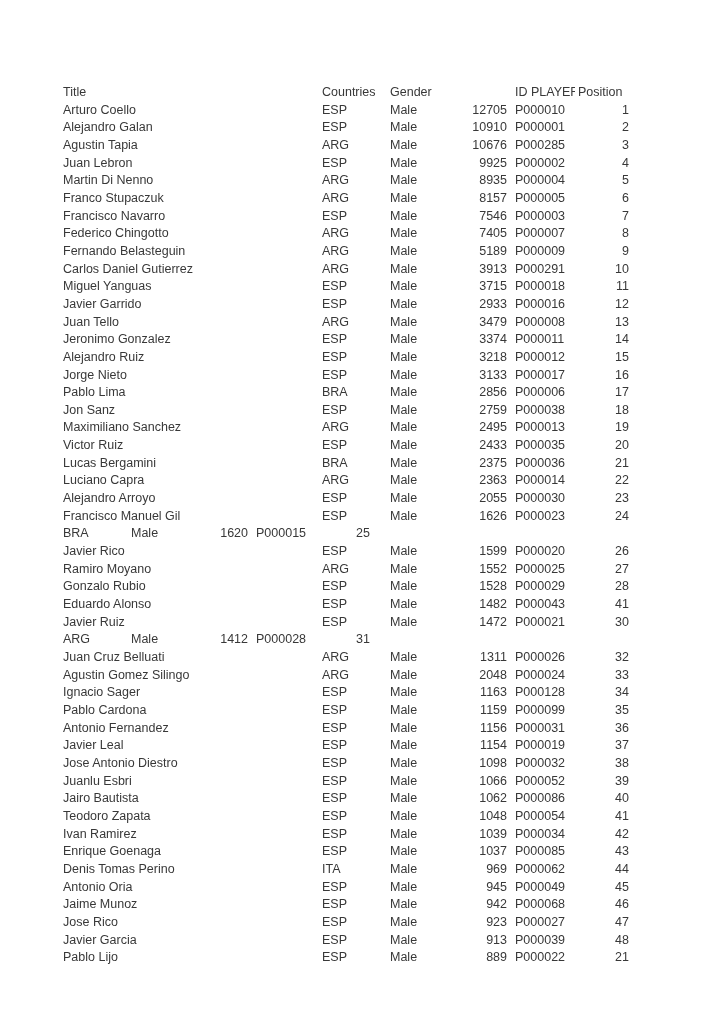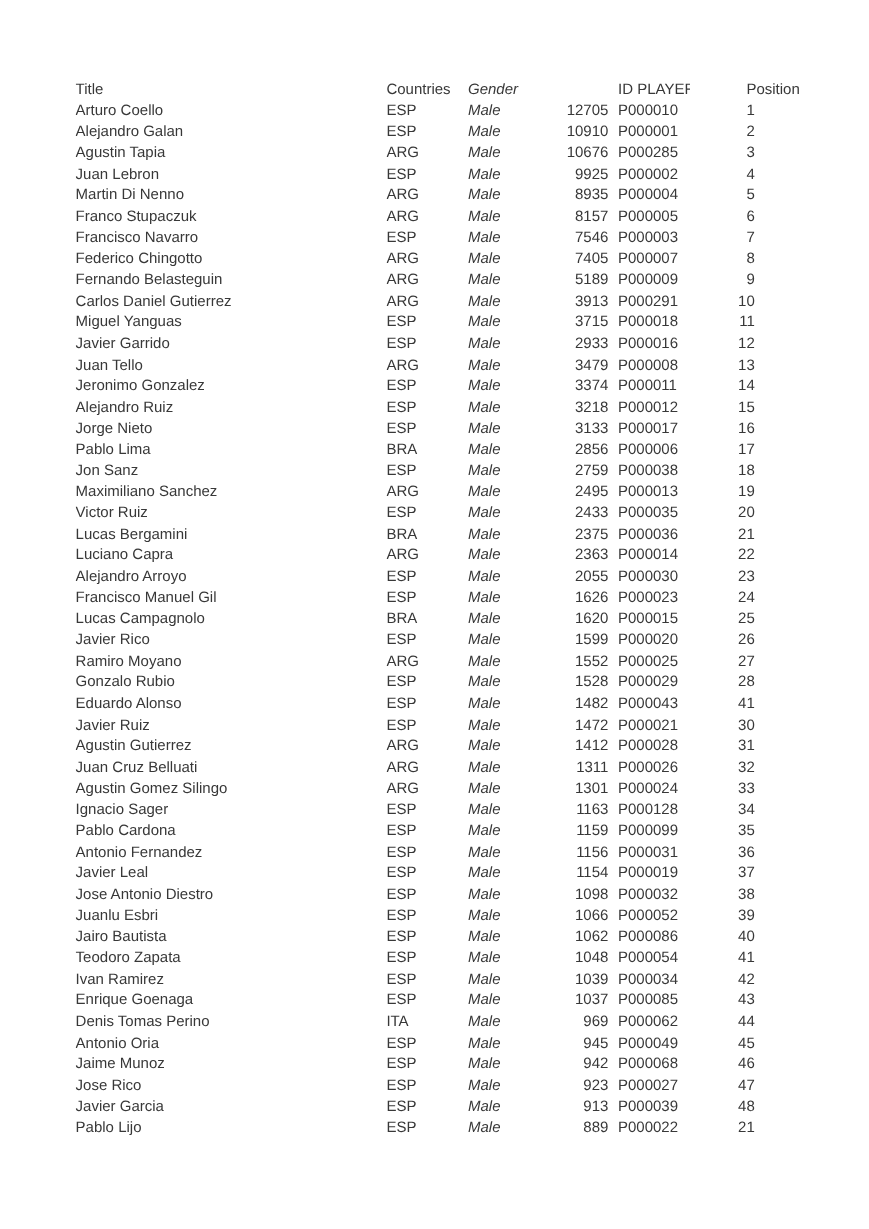--- a/index.html
+++ b/index.html
@@ -12,41 +12,41 @@
     width: 724px;
     height: 1024px;
     background: #ffffff;
     overflow: hidden;
     font-family: "Liberation Sans", sans-serif;
     color: #383838;
   }
   .sheet {
     position: absolute;
     left: 63px;
-    top: 66px;
+    top: 84px;
     font-size: 12.5px;
   }
   .row {
     display: flex;
     height: 17.66px;
     line-height: 17.66px;
     white-space: nowrap;
   }
   .cell {
     box-sizing: border-box;
     overflow: hidden;
   }
   .c-title   { width: 259px; text-align: left; }
   .c-country { width: 68px;  text-align: left; }
-  .c-gender  { width: 60px;  text-align: left; font-style: italic; }
+  .c-gender  { width: 60px;  text-align: left; }
   .c-points  { width: 59px;  text-align: right; padding-right: 2px; }
   .c-id      { width: 66px;  text-align: left;  padding-left: 6px; }
   .c-pos     { width: 58px;  text-align: right; padding-right: 4px; }
   .header .c-points { text-align: left; padding-left: 3px; padding-right: 0; margin-top: 38px; }
-  .header .c-pos    { text-align: left; padding-left: 3px; padding-right: 0; margin-left: 44px; }
+  .header .c-pos    { text-align: left; padding-left: 3px; padding-right: 0; }
 </style>
 </head>
 <body>
 
 <div class="page">
   <div class="sheet">
 
     <div class="row header">
       <div class="cell c-title">Title</div>
       <div class="cell c-country">Countries</div>
@@ -267,21 +267,20 @@
       <div class="row">
         <div class="cell c-title">Francisco Manuel Gil</div>
         <div class="cell c-country">ESP</div>
         <div class="cell c-gender">Male</div>
         <div class="cell c-points">1626</div>
         <div class="cell c-id">P000023</div>
         <div class="cell c-pos">24</div>
       </div>
 
       <div class="row">
-        <div class="cell c-title">Lucas Campagnolo</div>
         <div class="cell c-country">BRA</div>
         <div class="cell c-gender">Male</div>
         <div class="cell c-points">1620</div>
         <div class="cell c-id">P000015</div>
         <div class="cell c-pos">25</div>
       </div>
 
       <div class="row">
         <div class="cell c-title">Javier Rico</div>
         <div class="cell c-country">ESP</div>
@@ -321,42 +320,41 @@
       <div class="row">
         <div class="cell c-title">Javier Ruiz</div>
         <div class="cell c-country">ESP</div>
         <div class="cell c-gender">Male</div>
         <div class="cell c-points">1472</div>
         <div class="cell c-id">P000021</div>
         <div class="cell c-pos">30</div>
       </div>
 
       <div class="row">
-        <div class="cell c-title">Agustin Gutierrez</div>
         <div class="cell c-country">ARG</div>
         <div class="cell c-gender">Male</div>
         <div class="cell c-points">1412</div>
         <div class="cell c-id">P000028</div>
         <div class="cell c-pos">31</div>
       </div>
 
       <div class="row">
         <div class="cell c-title">Juan Cruz Belluati</div>
         <div class="cell c-country">ARG</div>
         <div class="cell c-gender">Male</div>
         <div class="cell c-points">1311</div>
         <div class="cell c-id">P000026</div>
         <div class="cell c-pos">32</div>
       </div>
 
       <div class="row">
         <div class="cell c-title">Agustin Gomez Silingo</div>
         <div class="cell c-country">ARG</div>
         <div class="cell c-gender">Male</div>
-        <div class="cell c-points">1301</div>
+        <div class="cell c-points">2048</div>
         <div class="cell c-id">P000024</div>
         <div class="cell c-pos">33</div>
       </div>
 
       <div class="row">
         <div class="cell c-title">Ignacio Sager</div>
         <div class="cell c-country">ESP</div>
         <div class="cell c-gender">Male</div>
         <div class="cell c-points">1163</div>
         <div class="cell c-id">P000128</div>

